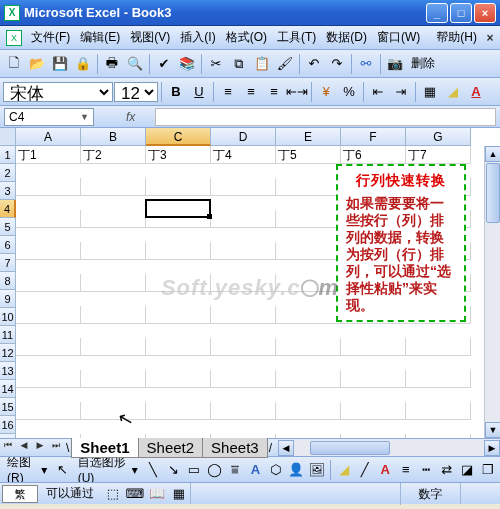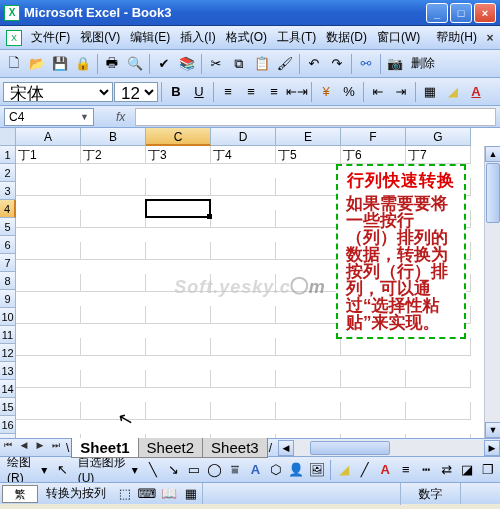--- a/index.html
+++ b/index.html
@@ -17,21 +17,21 @@
   .menu-item { padding: 2px 5px; cursor: default; }
   .menu-spacer { flex: 1; }
   .window-close { width: 16px; height: 14px; color: #333; font-weight: bold; display: flex; align-items: center; justify-content: center; }
   
   .toolbar { height: 28px; background: linear-gradient(180deg, #e4edfb, #c0d6f6); border-bottom: 1px solid #8aa8d8; display: flex; align-items: center; padding: 0 3px; gap: 1px; overflow: hidden; }
   .tool-btn { width: 22px; height: 22px; display: inline-flex; align-items: center; justify-content: center; border: 1px solid transparent; font-size: 13px; }
   .tool-sep { width: 1px; height: 20px; background: #8aa8d8; margin: 0 2px; }
   .combo { height: 20px; border: 1px solid #7f9db9; background: white; font-size: 17px; padding: 0 2px; }
   .tool-text-btn { padding: 0 4px; height: 22px; display: inline-flex; align-items: center; gap: 2px; }
   
-  .formula-bar { height: 22px; background: linear-gradient(180deg, #e4edfb, #c0d6f6); border-bottom: 1px solid #8aa8d8; display: flex; align-items: center; padding: 0 4px; gap: 10px; }
+  .formula-bar { height: 22px; background: linear-gradient(180deg, #e4edfb, #c0d6f6); border-bottom: 1px solid #8aa8d8; display: flex; align-items: center; padding: 0 4px; gap: 20px; }
   .namebox { width: 90px; height: 18px; border: 1px solid #7f9db9; background: white; padding: 0 4px; display: flex; align-items: center; justify-content: space-between; }
   .namebox-drop { font-size: 9px; color:#555; }
   .fx-label { font-style: italic; color: #555; margin-left: 12px; }
   .formula-input { flex: 1; height: 18px; border: 1px solid #bbb; background: white; }
   
   .grid-area { position: relative; height: 310px; overflow: hidden; background: white; }
   .grid-corner { position: absolute; left: 0; top: 0; width: 16px; height: 18px; background: #d6e4f6; border-right: 1px solid #9eb6ce; border-bottom: 1px solid #9eb6ce; }
   .col-headers { position: absolute; left: 16px; top: 0; right: 16px; height: 18px; display: flex; }
   .colh { width: 65px; height: 18px; background: linear-gradient(180deg, #eef4ff, #d0e0f6); border-right: 1px solid #9eb6ce; border-bottom: 1px solid #9eb6ce; text-align: center; line-height: 18px; font-size: 12px; }
   .colh.sel { background: linear-gradient(180deg, #f8e0a0, #f0c060); border-bottom: 2px solid #d08020; }
@@ -41,25 +41,25 @@
   .cells { position: absolute; left: 16px; top: 18px; right: 16px; bottom: 0; }
   .row { display: flex; height: 32px; }
   .cell { width: 65px; height: 18px; border-right: 1px solid #d4d4d4; border-bottom: 1px solid #d4d4d4; padding: 0 2px; line-height: 18px; font-size: 12px; white-space: nowrap; }
   .active-cell { position: absolute; border: 2px solid #000; pointer-events: none; }
   .active-handle { position: absolute; width: 5px; height: 5px; background: #000; }
   
   .vscroll { position: absolute; right: 0; top: 18px; width: 16px; bottom: 0; background: #e6eaf0; border-left: 1px solid #c0c8d8; }
   .scroll-btn { width: 16px; height: 16px; background: linear-gradient(180deg, #e8f0ff, #c0d4f0); border: 1px solid #8aa8d8; text-align: center; font-size: 9px; line-height: 14px; }
   .vscroll-thumb { width: 14px; height: 60px; margin: 1px; background: linear-gradient(90deg, #d8e6fa, #b0c8ee); border: 1px solid #8aa8d8; border-radius: 2px; }
   
-  .textbox { position: absolute; border: 2px dashed #00b000; padding: 6px 8px; background: white; font-size: 17px; line-height: 17px; width: 130px; }
+  .textbox { position: absolute; border: 2px dashed #00b000; padding: 6px 8px; background: white; font-size: 14px; line-height: 17px; width: 130px; }
   .textbox .title { color: #e00000; font-weight: bold; text-align: center; margin-bottom: 6px; letter-spacing: 1px; }
   .textbox .body { color: #b91c1c; font-weight: bold; }
   
-  .watermark { position: absolute; left: 50%; top: 50%; transform: translate(-50%, -30%); font-size: 18px; font-style: italic; font-weight: bold; color: rgba(200,200,200,0.7); pointer-events: none; letter-spacing: 1px; }
+  .watermark { position: absolute; left: 50%; top: 50%; transform: translate(-50%, -30%); font-size: 22px; font-style: italic; font-weight: bold; color: rgba(200,200,200,0.7); pointer-events: none; letter-spacing: 1px; }
   .watermark .dark { color: rgba(100,100,100,0.55); }
   
   .cursor-arrow { position: absolute; left: 118px; top: 280px; font-size: 18px; color: #000; text-shadow: 1px 1px 0 #fff; pointer-events: none; transform: rotate(-15deg); }
   
   .sheet-tabs { height: 18px; background: linear-gradient(180deg, #e4edfb, #c7daf5); display: flex; align-items: center; border-top: 1px solid #8aa8d8; }
   .tab-nav-btn { width: 16px; height: 16px; font-size: 9px; text-align: center; color: #333; }
   .sheet-tab { padding: 1px 8px; border: 1px solid #888; border-top: none; background: #d8d8d8; font-size: 15px; margin-right: -1px; position: relative; }
   .sheet-tab.active { background: white; font-weight: bold; z-index: 1; }
   .hscroll-track { flex: 1; background: #e6eaf0; height: 16px; margin-left: 4px; display: flex; align-items: center; }
   .hscroll-thumb { height: 14px; width: 80px; margin-left: 16px; background: linear-gradient(180deg, #d8e6fa, #b0c8ee); border: 1px solid #8aa8d8; border-radius: 2px; }
@@ -83,22 +83,22 @@
   <div class="titlebar-buttons">
     <span class="tb-btn">_</span>
     <span class="tb-btn">□</span>
     <span class="tb-btn close">×</span>
   </div>
 </div>
 
 <div class="menubar">
   <span class="app-icon">X</span>
   <span class="menu-item">文件(F)</span>
+  <span class="menu-item">编辑(E)</span>
   <span class="menu-item">视图(V)</span>
-  <span class="menu-item">编辑(E)</span>
   <span class="menu-item">插入(I)</span>
   <span class="menu-item">格式(O)</span>
   <span class="menu-item">工具(T)</span>
   <span class="menu-item">数据(D)</span>
   <span class="menu-item">窗口(W)</span>
   <span class="menu-spacer"></span>
   <span class="menu-item">帮助(H)</span>
   <span class="window-close">×</span>
 </div>
 
@@ -412,21 +412,21 @@
   <span class="tool-btn" style="color:#d02020;font-weight:bold">A</span>
   <span class="tool-btn">≡</span>
   <span class="tool-btn">┅</span>
   <span class="tool-btn">⇄</span>
   <span class="tool-btn">◪</span>
   <span class="tool-btn">❐</span>
 </div>
 
 <div class="statusbar">
   <div class="status-left">繁</div>
-  <span class="status-ime">转换为按列</span>
+  <span class="status-ime">可以通过</span>
   <span class="tool-btn">⬚</span>
   <span class="tool-btn">⌨</span>
   <span class="tool-btn">📖</span>
   <span class="tool-btn">▦</span>
   <div class="status-segment"></div>
   <div class="status-num">数字</div>
   <div style="width:40px;border-left:1px solid #a0b8d8;height:100%"></div>
 </div>
 
 </body></html>

